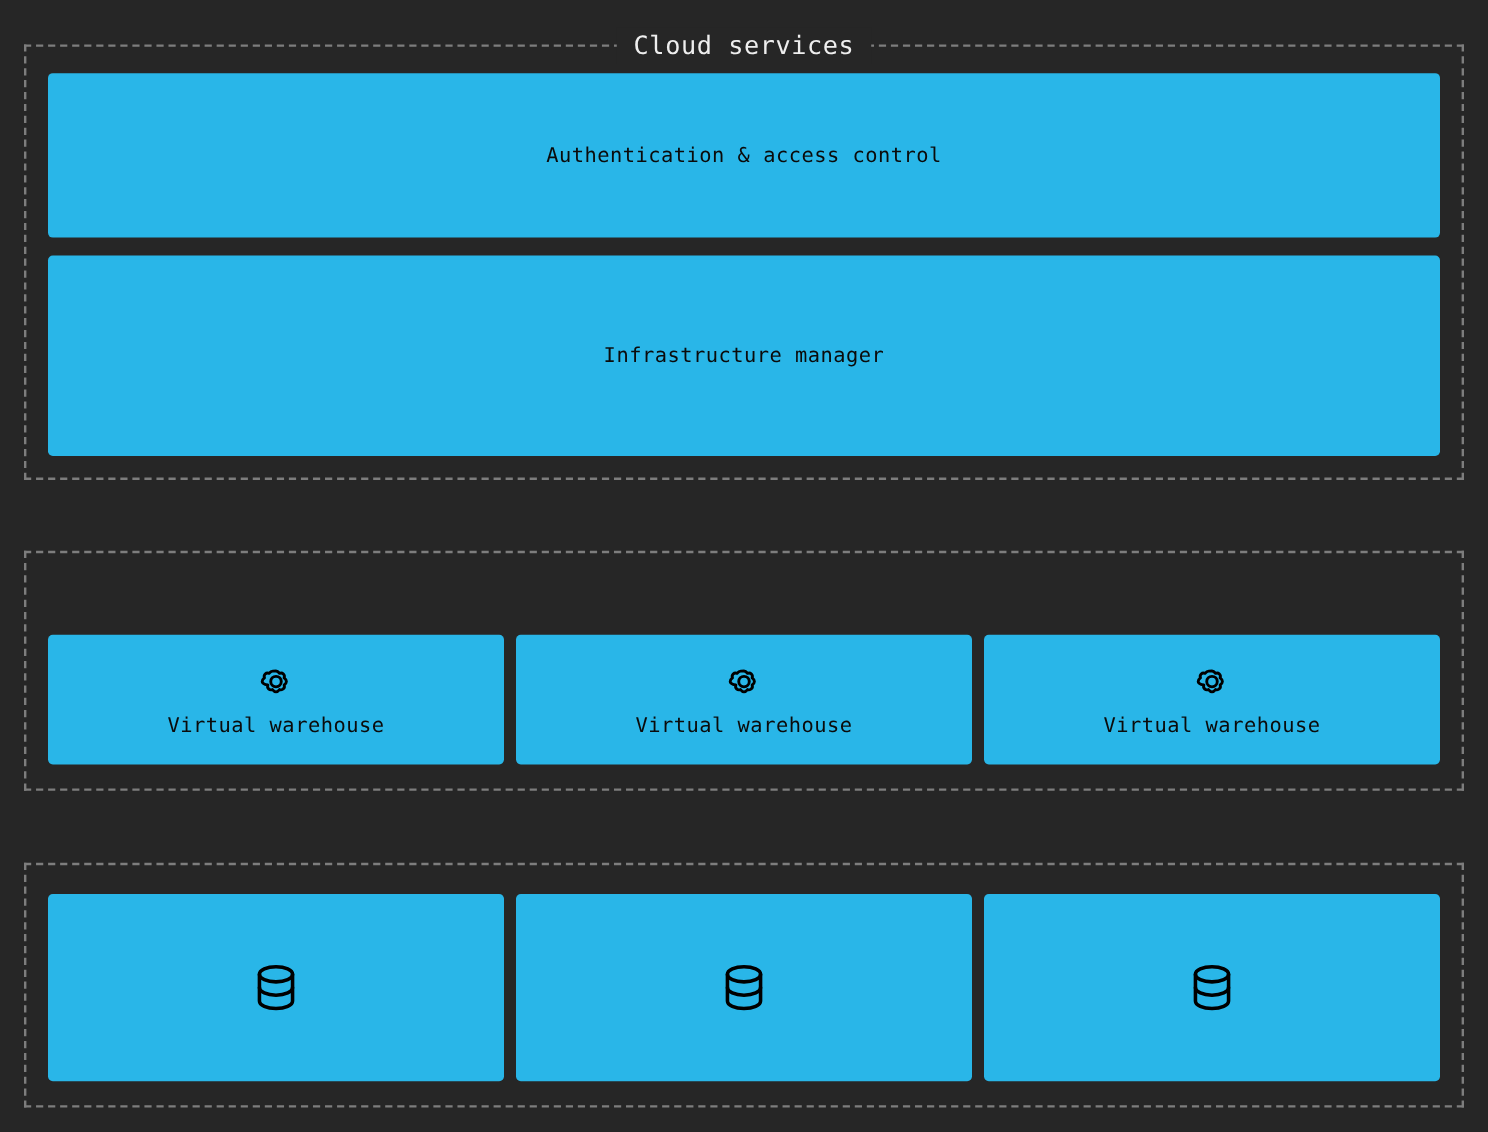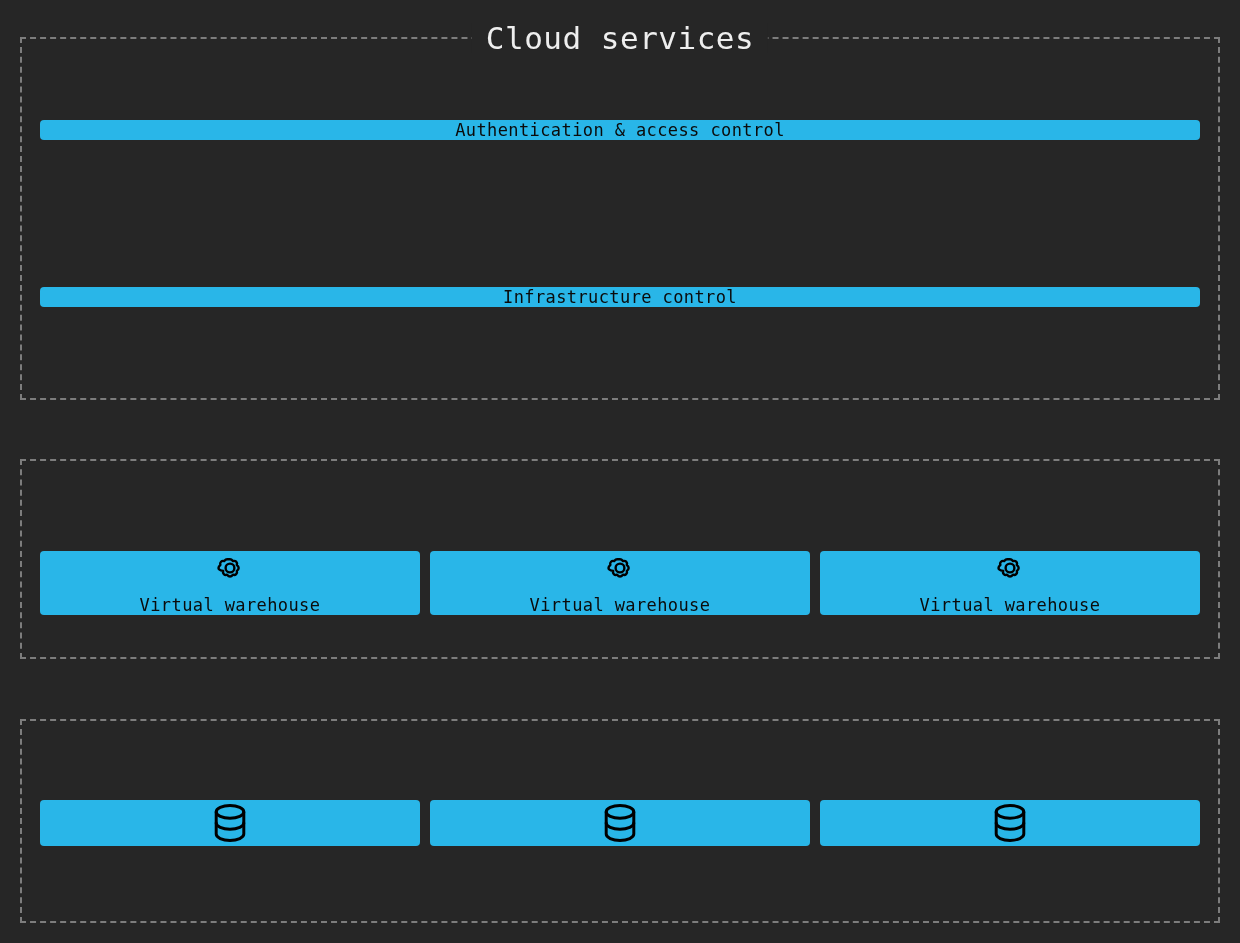--- a/index.html
+++ b/index.html
@@ -27,21 +27,21 @@
     background: transparent;
   }
 
   .section-title {
     position: absolute;
     top: -16px;
     left: 50%;
     transform: translateX(-50%);
     background: #262626;
     color: #eeeeee;
-    font-size: 31px;
+    font-size: 21px;
     line-height: 30px;
     letter-spacing: 0.5px;
     padding: 0 14px;
     white-space: nowrap;
     font-family: "DejaVu Sans Mono", "Liberation Mono", monospace;
   }
 
   .section-body {
     position: absolute;
     left: 18px;
@@ -51,21 +51,20 @@
     display: flex;
     flex-direction: column;
     gap: 15px;
   }
 
   .row {
     display: flex;
     flex-direction: row;
     gap: 10px;
     width: 100%;
-    align-items: center;
   }
 
   
   .node {
     background: #29b6e8;
     border-radius: 4px;
     color: #000000;
     display: flex;
     flex-direction: column;
     align-items: center;
@@ -116,21 +115,21 @@
     <div class="section-body">
 
       <div class="row" id="row-auth">
         <div class="node">
           <span class="node-label">Authentication &amp; access control</span>
         </div>
       </div>
 
       <div class="row" id="row-cloud">
         <div class="node">
-          <span class="node-label">Infrastructure control</span>
+          <span class="node-label">Infrastructure manager</span>
         </div>
       </div>
 
     </div>
   </div>
 
   <div class="section" id="section-query">
 
     <div class="section-body">
       <div class="row">

